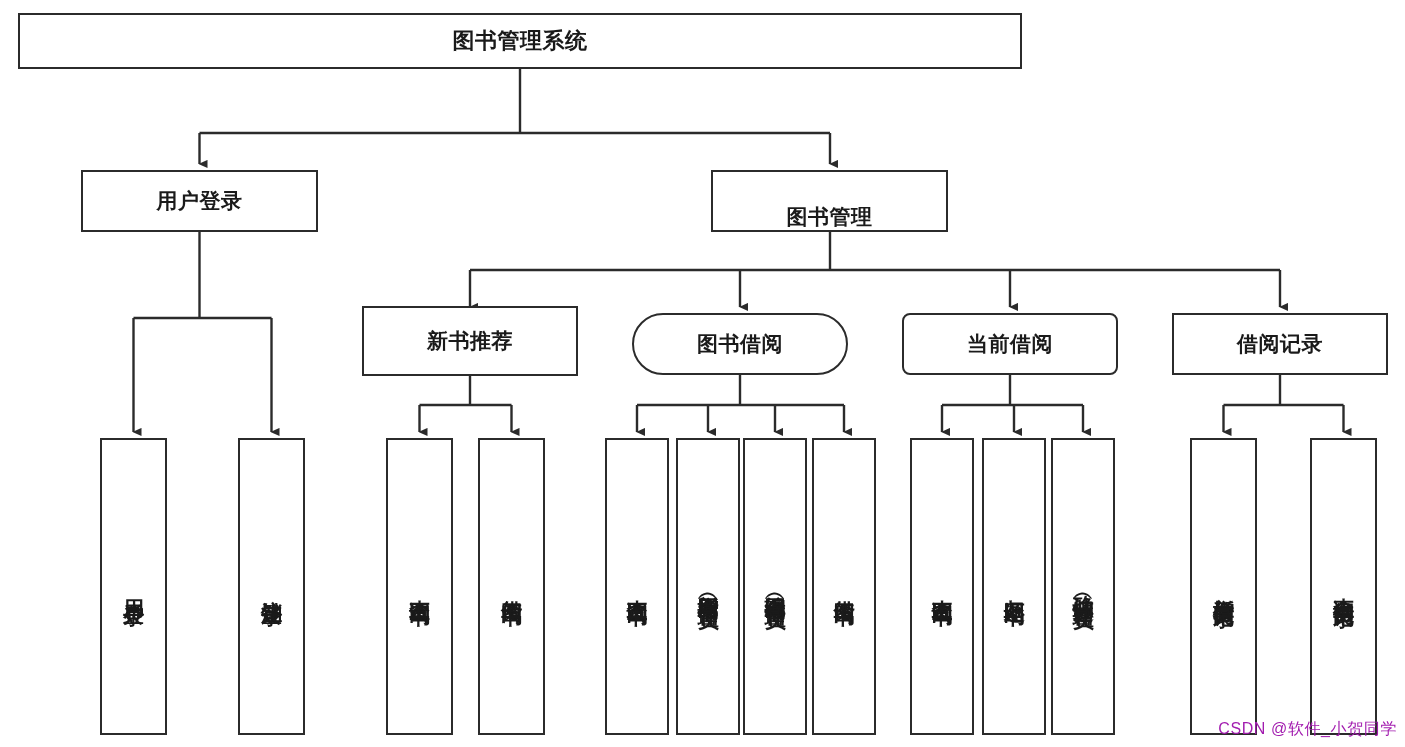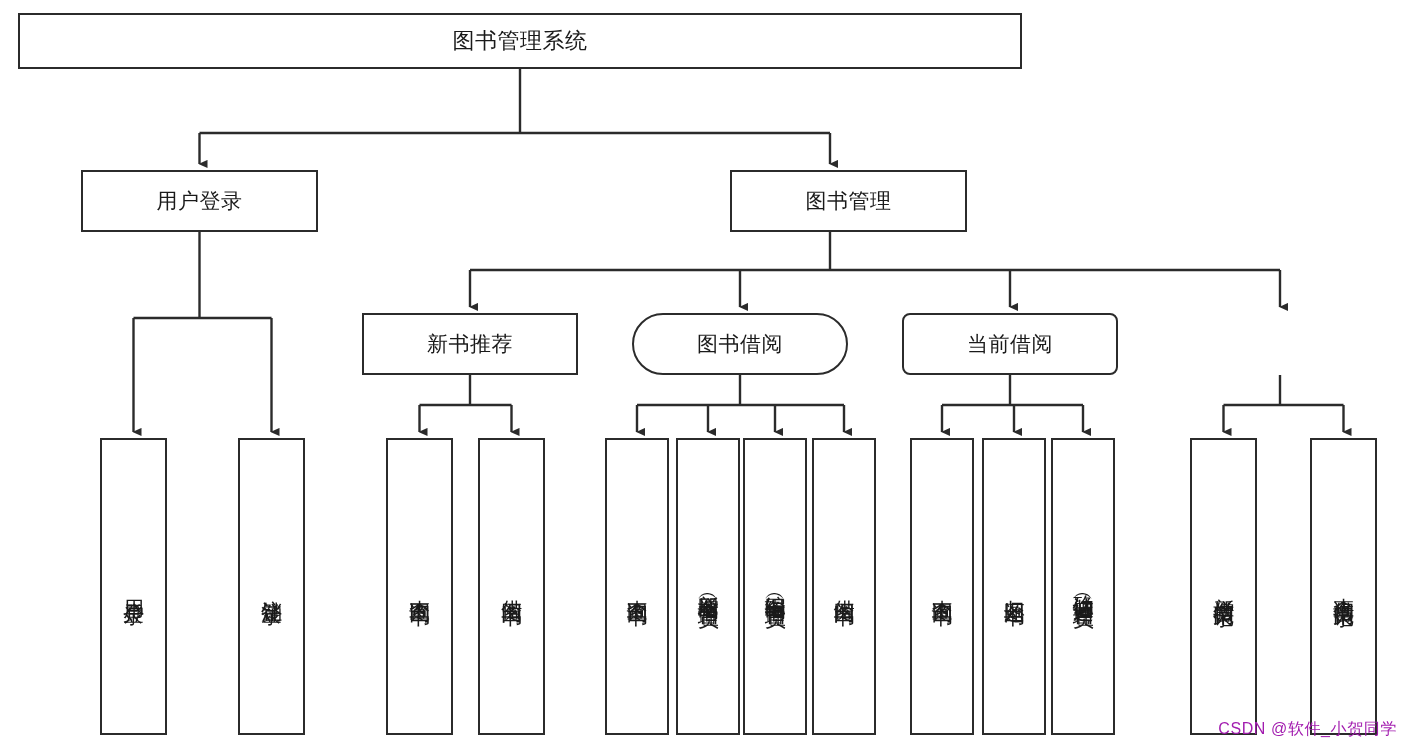--- a/index.html
+++ b/index.html
@@ -29,20 +29,21 @@
   }
   .node {
     position: absolute;
     box-sizing: border-box;
     background: #ffffff;
     border: 2px solid #2b2b2b;
     display: flex;
     align-items: center;
     justify-content: center;
     z-index: 2;
+    font-weight: bold;
   }
   .node-label {
     font-size: 21px;
     line-height: 1.18;
     color: #1a1a1a;
     letter-spacing: 0.5px;
     white-space: nowrap;
   }
   .node.vertical .node-label {
     writing-mode: vertical-rl;
@@ -124,32 +125,35 @@
     </g>
   </svg>
 
   <div class="node root" style="left:18px; top:13px; width:1004px; height:56px;">
     <span class="node-label">图书管理系统</span>
   </div>
 
   <div class="node level2" style="left:81px; top:170px; width:237px; height:62px;">
     <span class="node-label">用户登录</span>
   </div>
-  <div class="node level2" style="left:730px; top:170px; width:237px; height:62px;">
+  <div class="node level2" style="left:711px; top:170px; width:237px; height:62px;align-items:flex-end;">
     <span class="node-label">图书管理</span>
   </div>
 
-  <div class="node level3" style="left:362px; top:313px; width:216px; height:62px;">
+  <div class="node level3" style="left:362px; top:306px; width:216px; height:70px;">
     <span class="node-label">新书推荐</span>
   </div>
   <div class="node level3" style="left:632px; top:313px; width:216px; height:62px;border-radius:31px;">
     <span class="node-label">图书借阅</span>
   </div>
   <div class="node level3" style="left:902px; top:313px; width:216px; height:62px;border-radius:8px;">
     <span class="node-label">当前借阅</span>
+  </div>
+  <div class="node level3" style="left:1172px; top:313px; width:216px; height:62px;">
+    <span class="node-label">借阅记录</span>
   </div>
 
   <div class="node vertical" style="left:100px; top:438px; width:67px; height:297px;">
     <span class="node-label">用户登录</span>
   </div>
   <div class="node vertical" style="left:238px; top:438px; width:67px; height:297px;">
     <span class="node-label">注销登录</span>
   </div>
   <div class="node vertical" style="left:386px; top:438px; width:67px; height:297px;">
     <span class="node-label">查询图书</span>

